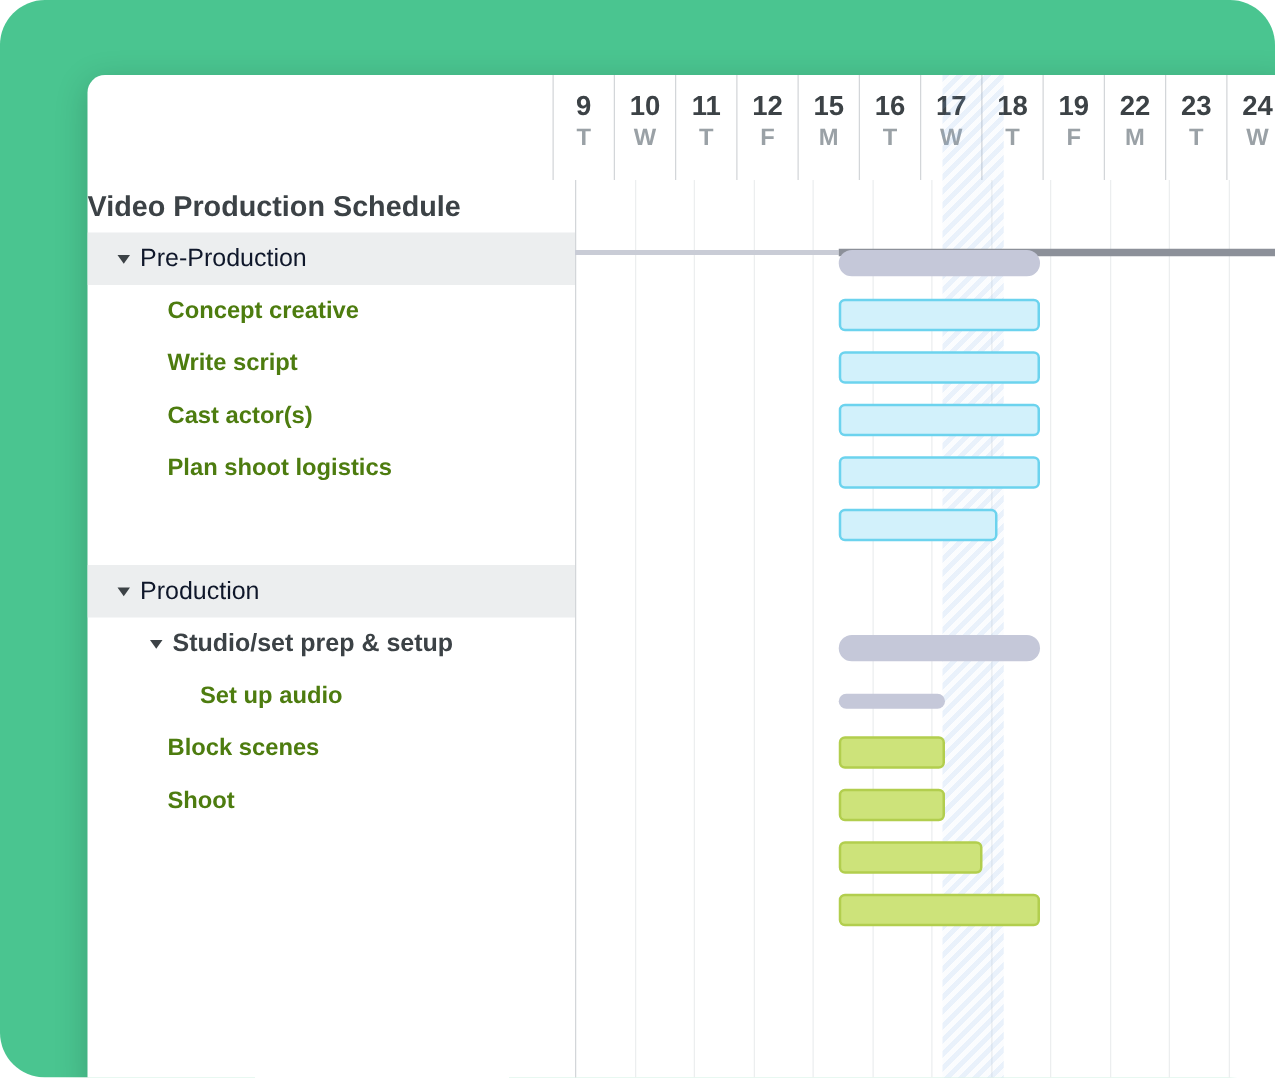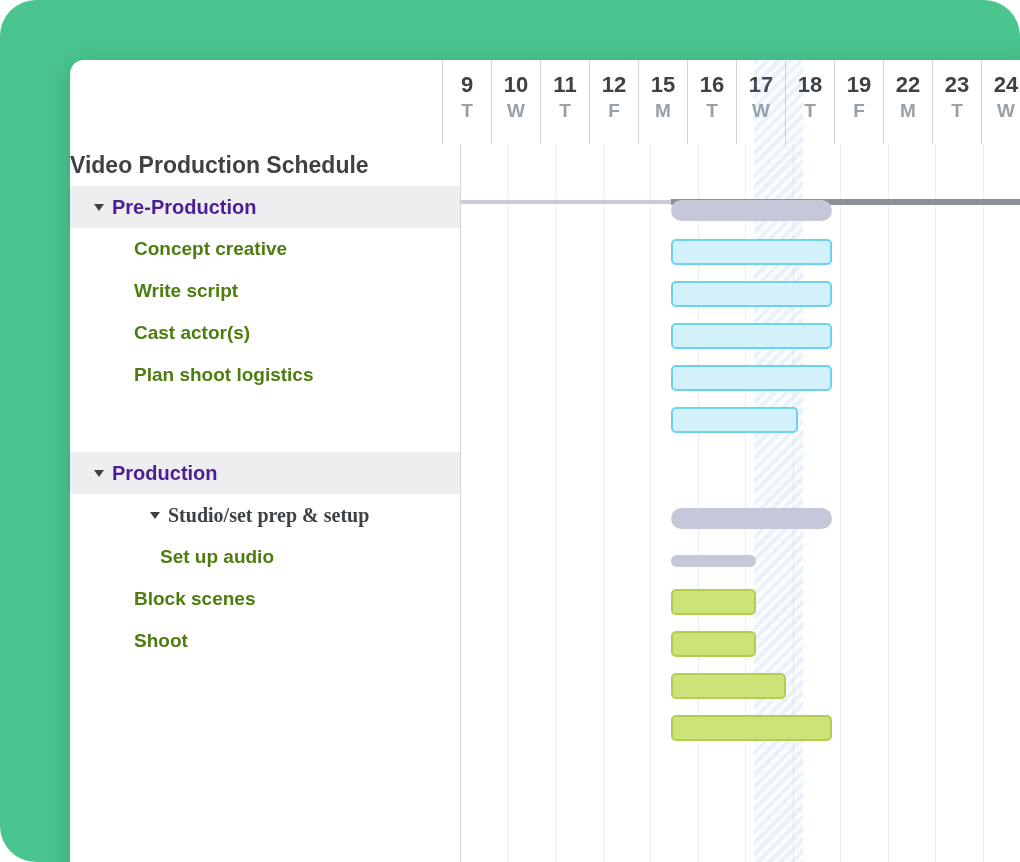--- a/index.html
+++ b/index.html
@@ -59,27 +59,27 @@
   .row { height: 42px; display:flex; align-items:center; position: relative; }
   .group-row { background: #eceeef; }
   .caret {
     width: 0; height: 0;
     border-left: 5px solid transparent;
     border-right: 5px solid transparent;
     border-top: 7px solid #3c4246;
     display: inline-block;
     margin-right: 8px;
   }
-  .group-row .label { font-size: 20px; font-weight: 700; color: #4c1d95; }
+  .group-row .label { font-size: 20px; font-weight: 400; color: #0f172a; }
   .task-row .label { font-size: 19px; font-weight: 700; color: #4d7c0f; }
   .subgroup-row .label { font-size: 20px; font-weight: 600; color: #3c4246; }
   .spacer-row { height: 56px; }
   .pad-1 { padding-left: 24px; }
   .pad-2 { padding-left: 64px; }
-  .pad-2b { padding-left: 80px; font-family: Liberation Serif, serif; }
+  .pad-2b { padding-left: 50px; }
   .pad-3 { padding-left: 90px; }
 
   .gantt-rows { position: absolute; inset: 0; }
   .grow { height: 42px; position: relative; }
   .grow.title { height: 46px; }
   .grow.spacer { height: 56px; }
   .bar {
     position: absolute;
     top: 7px; height: 26px;
     border-radius: 5px;

